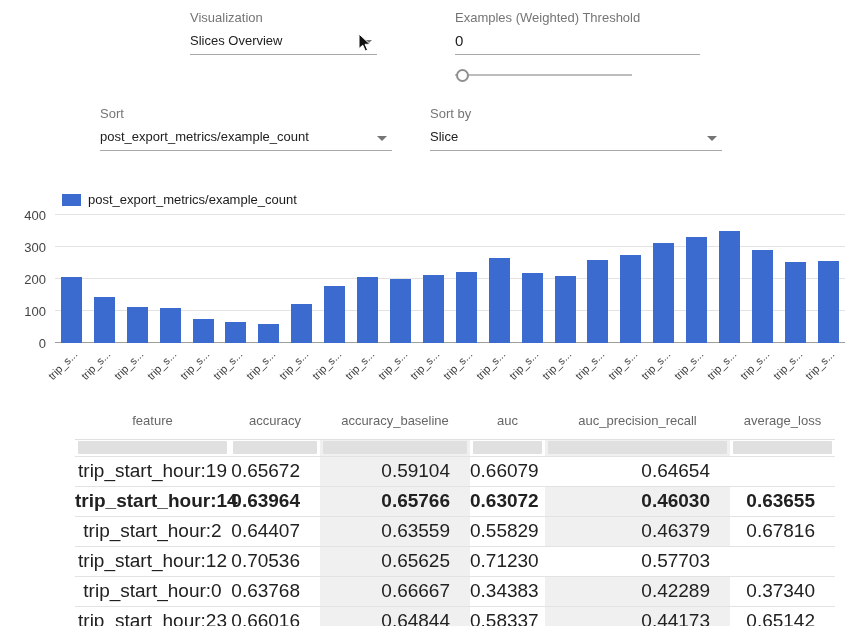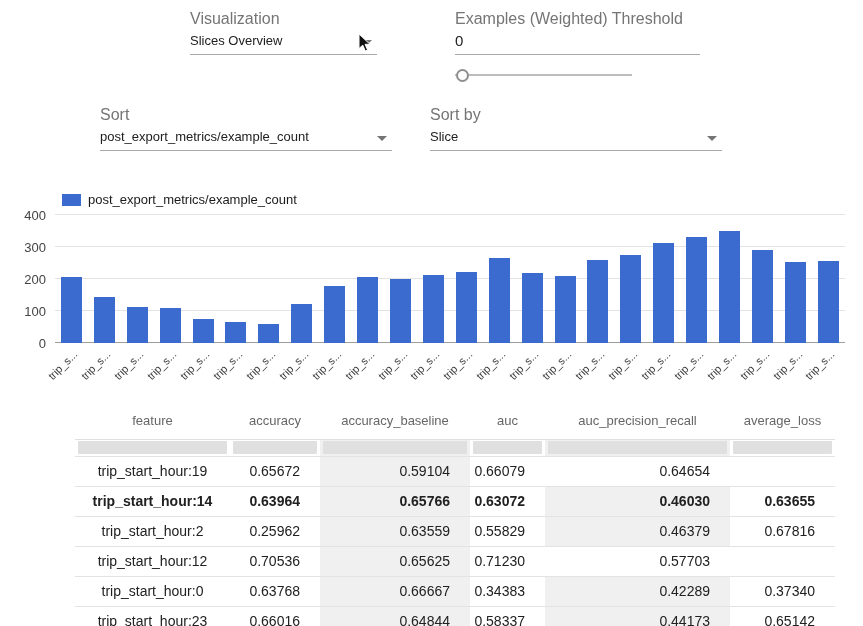--- a/index.html
+++ b/index.html
@@ -1,20 +1,20 @@
 <!DOCTYPE html>
 <html><head>
 <meta charset="utf-8">
 <style>
   html,body{margin:0;padding:0;background:#fff;}
   #root{
     position:relative;width:863px;height:626px;background:#fff;overflow:hidden;
     font-family:"Liberation Sans",sans-serif;color:#212121;
   }
-  .ctl-label{position:absolute;font-size:16px;color:#757575;}
+  .ctl-label{position:absolute;font-size:13px;color:#757575;}
   .select{
     position:absolute;height:26px;border-bottom:1px solid #a8a8a8;
     font-size:13px;color:#212121;line-height:24px;box-sizing:border-box;cursor:pointer;
   }
   .caret{
     position:absolute;right:5px;top:11px;width:0;height:0;
     border-left:5px solid transparent;border-right:5px solid transparent;
     border-top:5px solid #757575;
   }
   .underline-field{
@@ -49,21 +49,21 @@
   }
   
   #table{position:absolute;left:75px;top:402px;width:760px;}
   .tgrid{display:grid;}
   #thead{height:37px;align-items:center;}
   .th{font-size:13px;color:#666;text-align:center;cursor:pointer;}
   #tfilter{height:16px;border-top:1px solid #e0e0e0;}
   .fcell{box-sizing:border-box;padding:1px 3px;}
   .fbox{height:13px;background:#e0e0e0;border-radius:1px;cursor:text;}
   .tr{height:29px;border-top:1px solid #e3e3e3;align-items:center;}
-  .td{font-size:14px;color:#212121;text-align:right;padding-right:20px;box-sizing:border-box;line-height:28px;height:29px;}
+  .td{font-size:19px;color:#212121;text-align:right;padding-right:20px;box-sizing:border-box;line-height:28px;height:29px;}
   .td.feat{text-align:center;padding-right:0;}
   .band{background:#f0f0f0;}
   
   #cursor{position:absolute;left:358px;top:33px;}
 </style>
 </head>
 <body>
 
 <div id="root">
 
@@ -258,21 +258,21 @@
         <div class="tr tgrid" style="grid-template-columns: 155px 90px 150px 75px 185px 105px; font-weight: bold;">
           <div class="td feat">trip_start_hour:14</div>
           <div class="td">0.63964</div>
           <div class="td band">0.65766</div>
           <div class="td">0.63072</div>
           <div class="td band">0.46030</div>
           <div class="td">0.63655</div>
         </div>
         <div class="tr tgrid" style="grid-template-columns: 155px 90px 150px 75px 185px 105px;">
           <div class="td feat">trip_start_hour:2</div>
-          <div class="td">0.25962</div>
+          <div class="td">0.64407</div>
           <div class="td band">0.63559</div>
           <div class="td">0.55829</div>
           <div class="td band">0.46379</div>
           <div class="td">0.67816</div>
         </div>
         <div class="tr tgrid" style="grid-template-columns: 155px 90px 150px 75px 185px 105px;">
           <div class="td feat">trip_start_hour:12</div>
           <div class="td">0.70536</div>
           <div class="td band">0.65625</div>
           <div class="td">0.71230</div>

